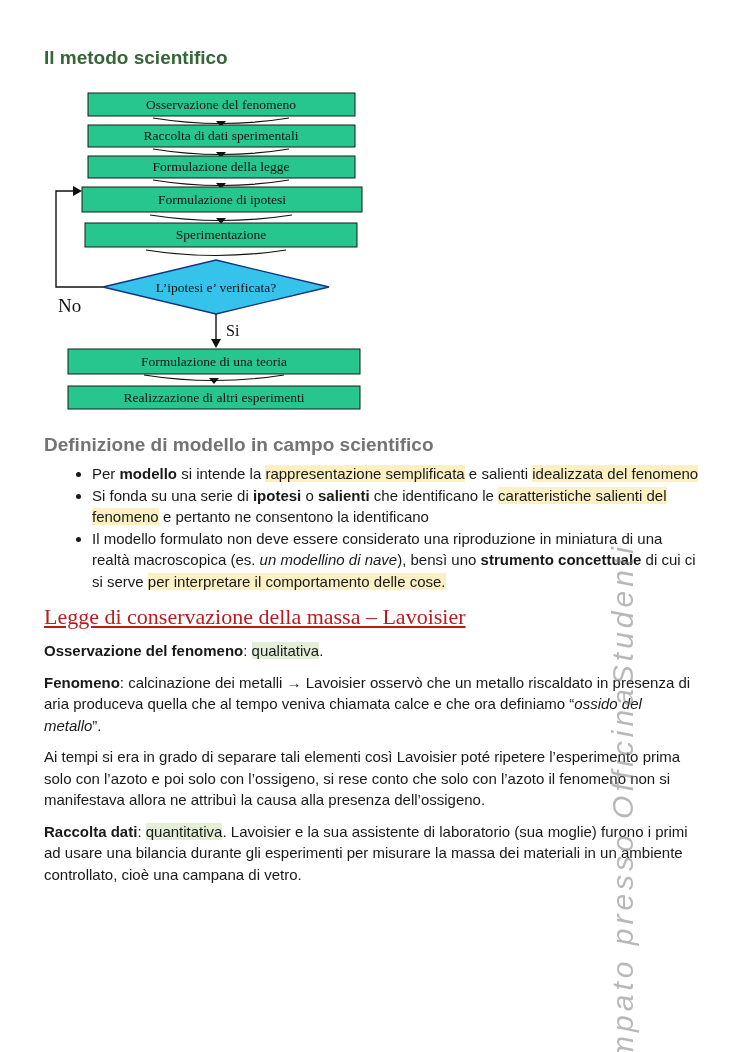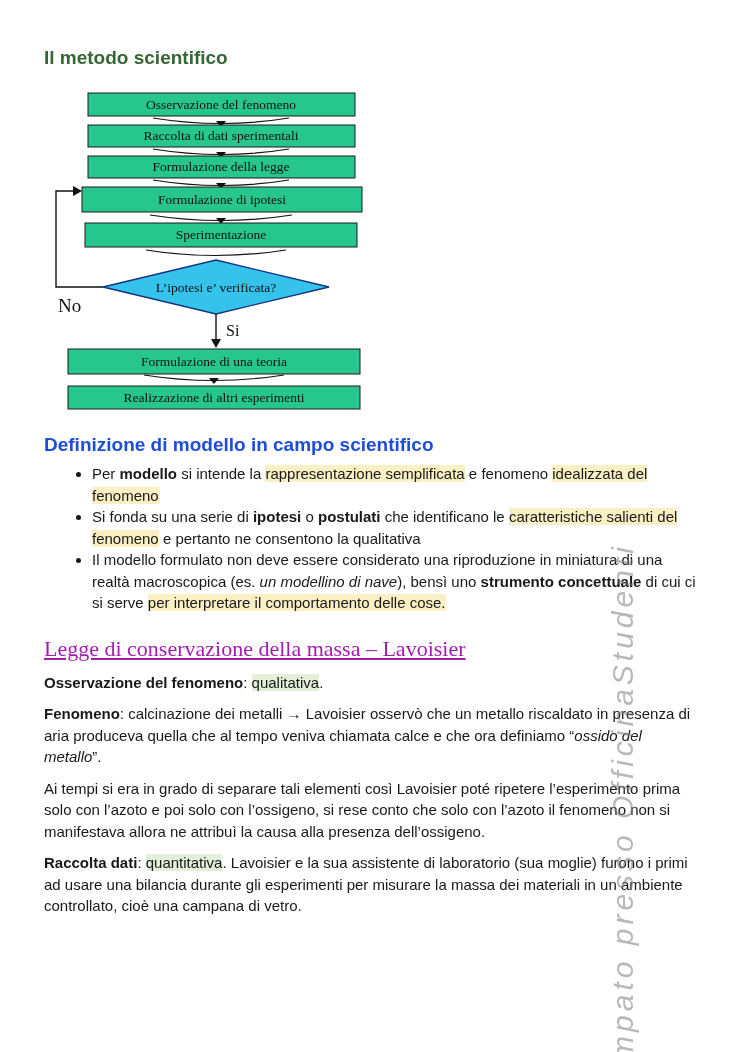--- a/index.html
+++ b/index.html
@@ -5,24 +5,24 @@
   * { box-sizing: border-box; }
   html,body { margin:0; padding:0; background:#ffffff; }
   .page {
     position:relative; width:744px; height:1052px; overflow:hidden;
     background:#ffffff; color:#191919;
     font-family:"Liberation Sans", sans-serif;
     font-size:15px; line-height:21.5px;
   }
   .content { padding:0 44px; }
   h1 { margin:46px 0 0; font-size:19px; line-height:23px; color:#356635; font-weight:bold; }
-  h2 { margin:16px 0 0; font-size:19px; line-height:23px; color:#1d4ed8; font-weight:bold; }
+  h2 { margin:16px 0 0; font-size:19px; line-height:23px; color:#737373; font-weight:bold; }
   h3 {
-    margin:22px 0 2px; font-family:"Liberation Serif", serif;
-    font-size:22px; line-height:26px; color:#a21caf;
+    margin:12px 0 2px; font-family:"Liberation Serif", serif;
+    font-size:22px; line-height:26px; color:#b91c1c;
     font-weight:normal; text-decoration:underline;
   }
   p { margin:10px 0; }
   ul { margin:7px 0 4px; padding-left:48px; }
   li { margin:0; }
   .b { font-weight:bold; }
   .i { font-style:italic; }
   .hl-y { background:#fbefc4;text-align:center; }
   .hl-g { background:#e3efd9; }
   svg.flowchart { display:block; margin:20px 0 0 -4px; }
@@ -90,22 +90,22 @@
       <path d="M104 286 Q174 297 244 286" fill="none" stroke="#111" stroke-width="1.2"></path>
       <path d="M174 295 l-5 -6 l10 0 z" fill="#111"></path>
 
       <rect x="28" y="297" width="292" height="23" stroke="#1a1a1a" stroke-width="1" fill="#27c68e"></rect>
       <text x="174" y="313" font-size="13.5" text-anchor="middle">Realizzazione di altri esperimenti</text>
     </svg>
 
     <h2>Definizione di modello in campo scientifico</h2>
 
     <ul>
-      <li><span>Per </span><span class="b">modello</span><span> si intende la </span><span class="hl-y">rappresentazione semplificata</span><span> e fenomeno </span><span class="hl-y">idealizzata del fenomeno</span></li>
-      <li><span>Si fonda su una serie di </span><span class="b">ipotesi</span><span> o </span><span class="b">postulati</span><span> che identificano le </span><span class="hl-y">caratteristiche salienti del fenomeno</span><span> e pertanto ne consentono la qualitativa</span></li>
+      <li><span>Per </span><span class="b">modello</span><span> si intende la </span><span class="hl-y">rappresentazione semplificata</span><span> e salienti </span><span class="hl-y">idealizzata del fenomeno</span></li>
+      <li><span>Si fonda su una serie di </span><span class="b">ipotesi</span><span> o </span><span class="b">salienti</span><span> che identificano le </span><span class="hl-y">caratteristiche salienti del fenomeno</span><span> e pertanto ne consentono la identificano</span></li>
       <li><span>Il modello formulato non deve essere considerato una riproduzione in miniatura di una realtà macroscopica (es. </span><span class="i">un modellino di nave</span><span>), bensì uno </span><span class="b">strumento concettuale</span><span> di cui ci si serve </span><span class="hl-y">per interpretare il comportamento delle cose.</span></li>
     </ul>
 
     <h3>Legge di conservazione della massa – Lavoisier</h3>
 
     <p><span class="b">Osservazione del fenomeno</span><span>: </span><span class="hl-g">qualitativa</span><span>.</span></p>
     <p><span class="b">Fenomeno</span><span>: calcinazione dei metalli → Lavoisier osservò che un metallo riscaldato in presenza di aria produceva quella che al tempo veniva chiamata calce e che ora definiamo “</span><span class="i">ossido del metallo</span><span>”.</span></p>
     <p><span>Ai tempi si era in grado di separare tali elementi così Lavoisier poté ripetere l’esperimento prima solo con l’azoto e poi solo con l’ossigeno, si rese conto che solo con l’azoto il fenomeno non si manifestava allora ne attribuì la causa alla presenza dell’ossigeno.</span></p>
     <p><span class="b">Raccolta dati</span><span>: </span><span class="hl-g">quantitativa</span><span>. Lavoisier e la sua assistente di laboratorio (sua moglie) furono i primi ad usare una bilancia durante gli esperimenti per misurare la massa dei materiali in un ambiente controllato, cioè una campana di vetro.</span></p>
 

